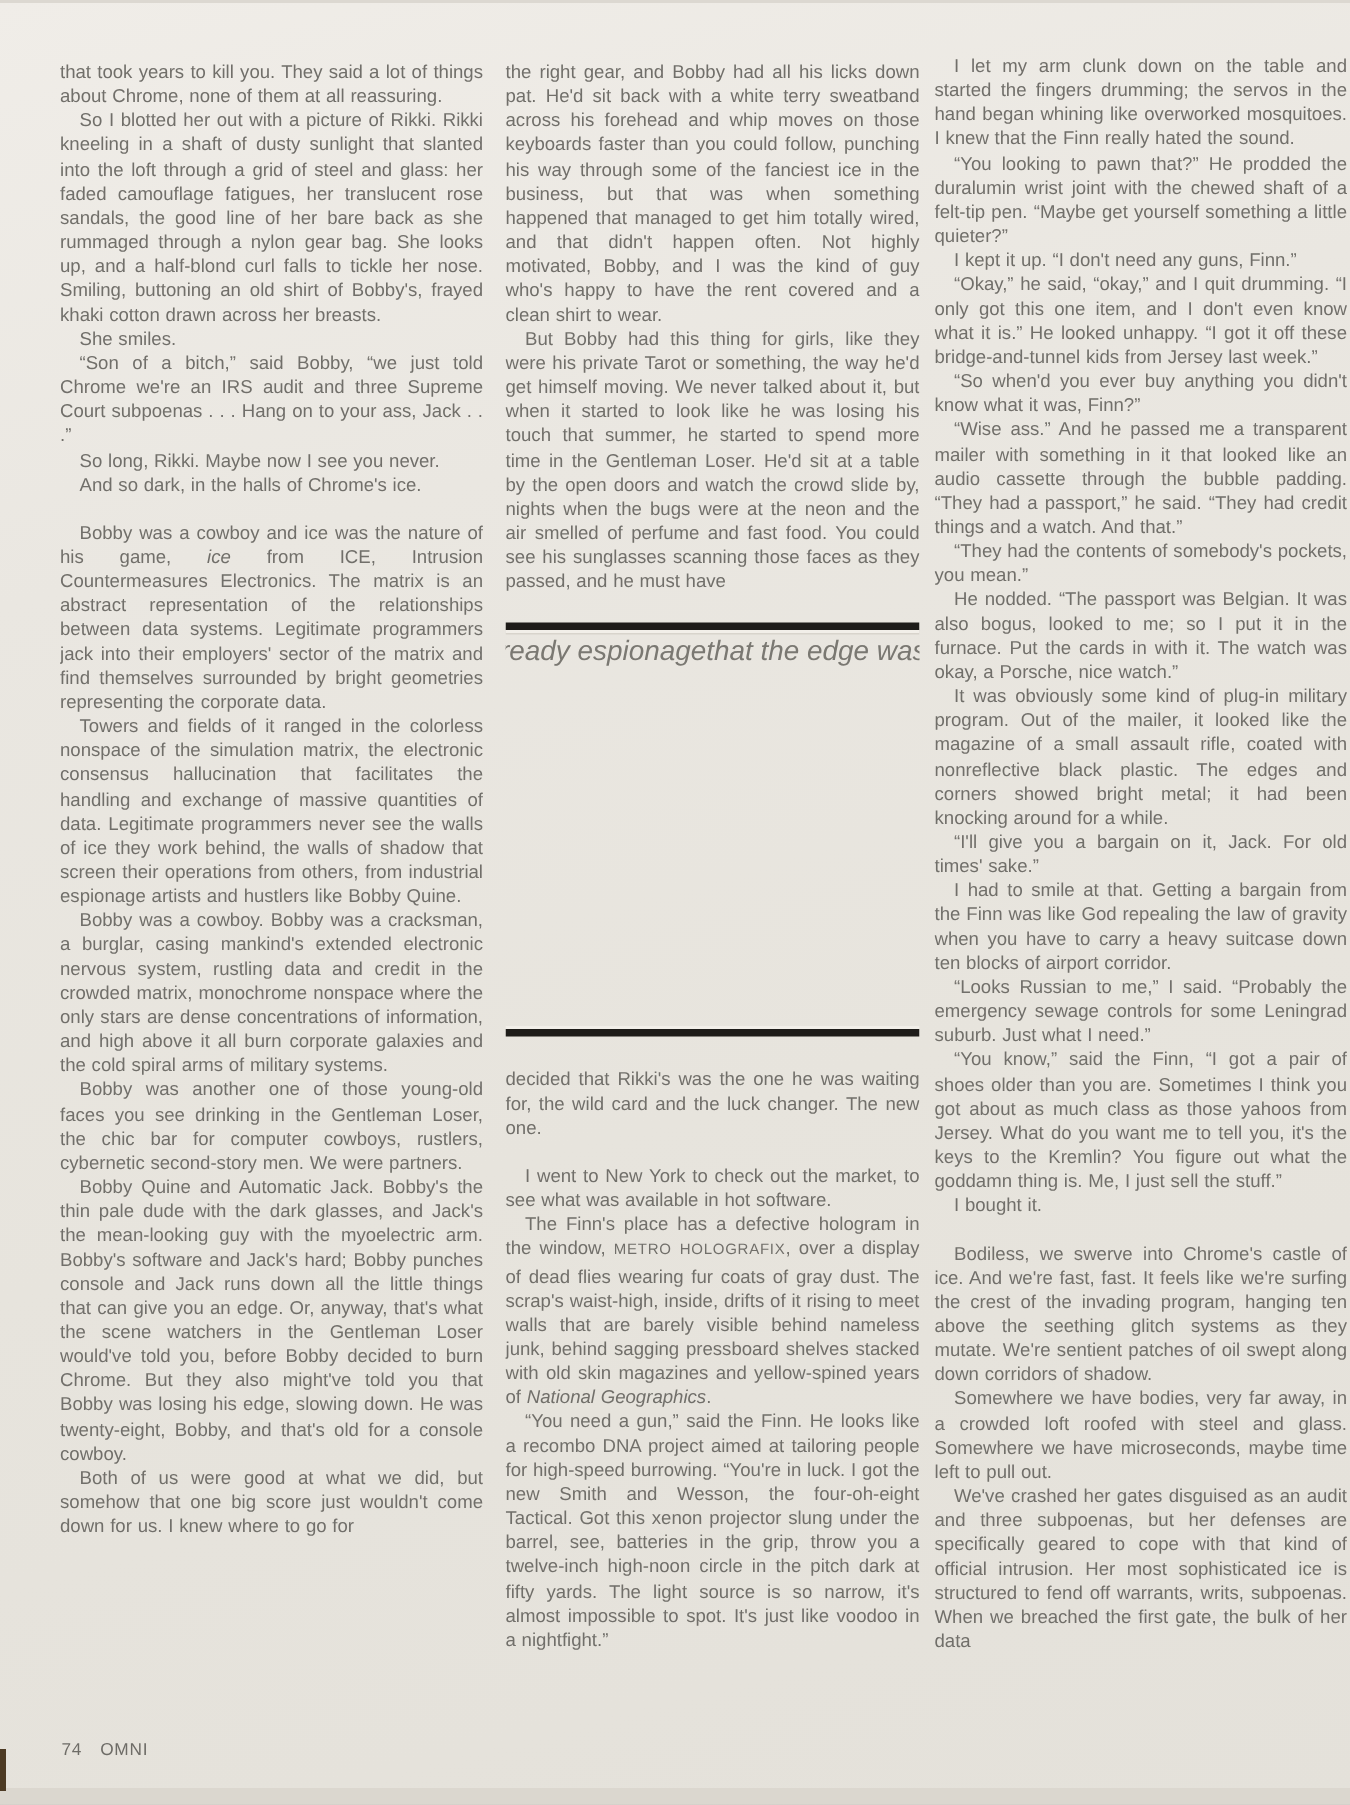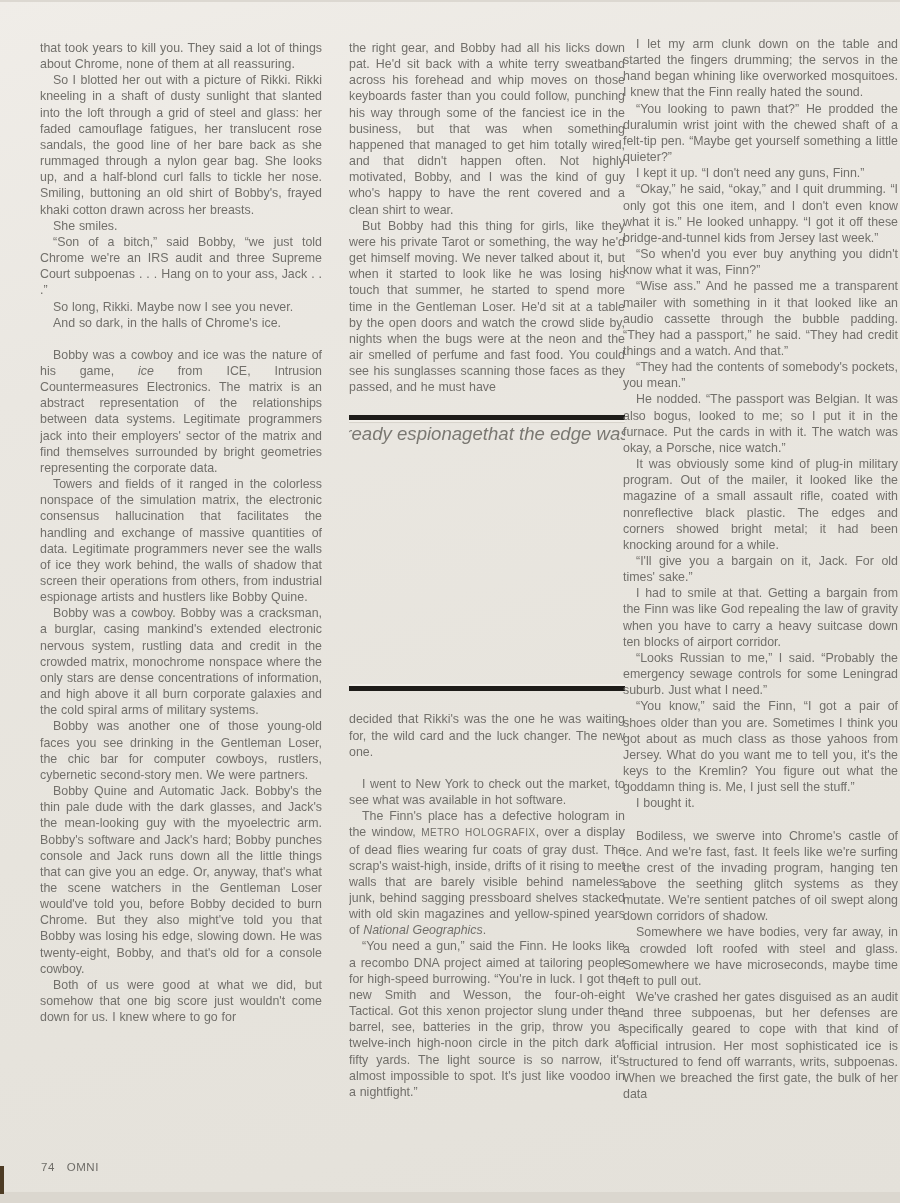--- a/index.html
+++ b/index.html
@@ -10,21 +10,21 @@
   }
   .top-edge{position:absolute;top:0;left:0;right:0;height:2px;background:#dcd8d1;}
   .bottom-edge{position:absolute;bottom:0;left:0;right:0;height:11px;background:#dbd7cf;}
   .corner-sliver{position:absolute;left:0;bottom:9px;width:4px;height:28px;background:#4d3b24;}
   .col{
     position:absolute;top:40px;height:1122px;overflow:hidden;
     color:#716f6a;font-size:12.4px;line-height:16.15px;text-align:justify;
     word-spacing:0.4px;
   }
   .col-left{left:40px;width:282px;}
-  .col-middle{left:337px;width:276px;margin-left:12px;}
+  .col-middle{left:337px;width:276px;}
   .col-right{left:623px;width:275px;top:36px;}
   .para{margin:0;text-indent:13px;}
   .para.noindent{text-indent:0;}
   .para.gap{margin-top:16px;}
   .seg-italic{font-style:italic;}
   .seg-smallcaps{font-size:10px;letter-spacing:0.5px;}
   .pq{margin:20px 0 20px;}
   .pq-rule{height:5px;background:#1e1c19;}
   .pq-rule.top{box-shadow:0 2px 0 #f2efe9, 0 3px 0 #d8d4cc;}
   .pq-rule.bottom{box-shadow:0 -2px 0 #f2efe9;}

